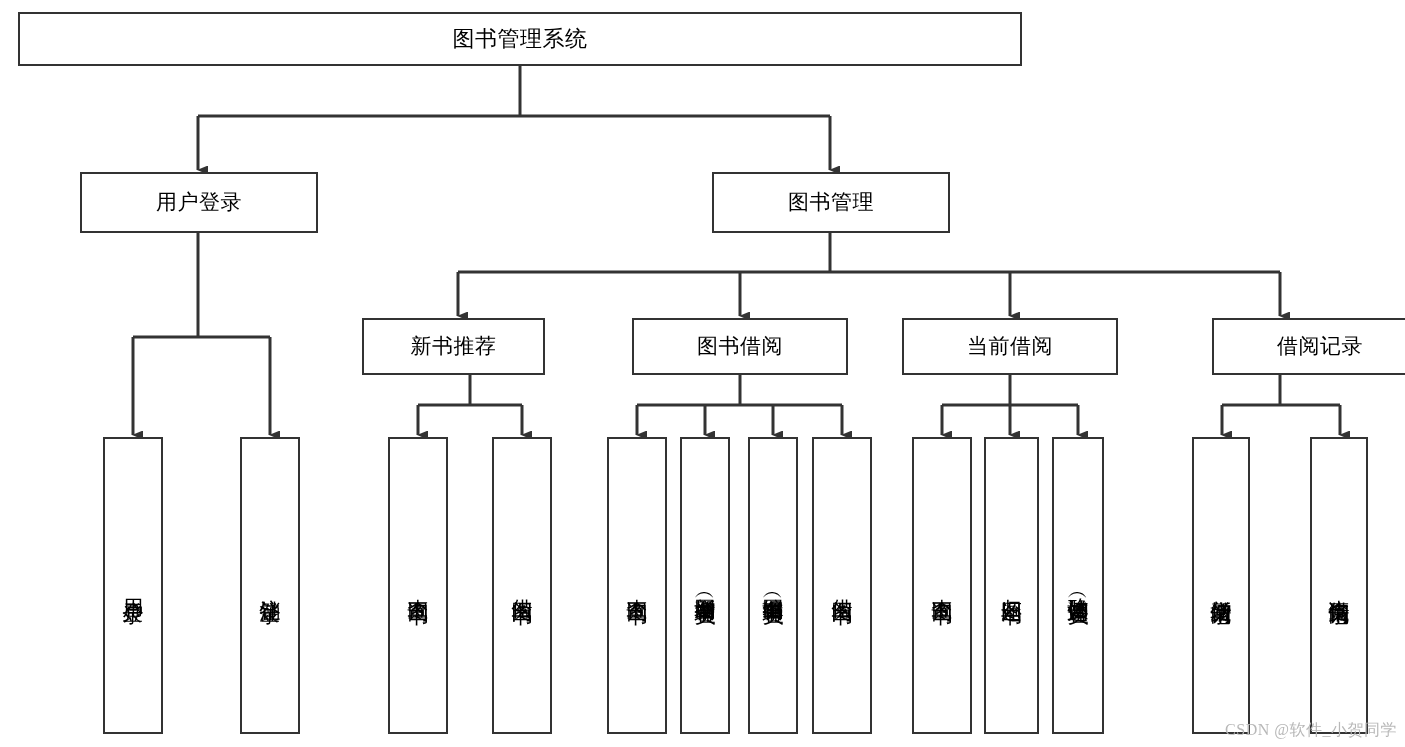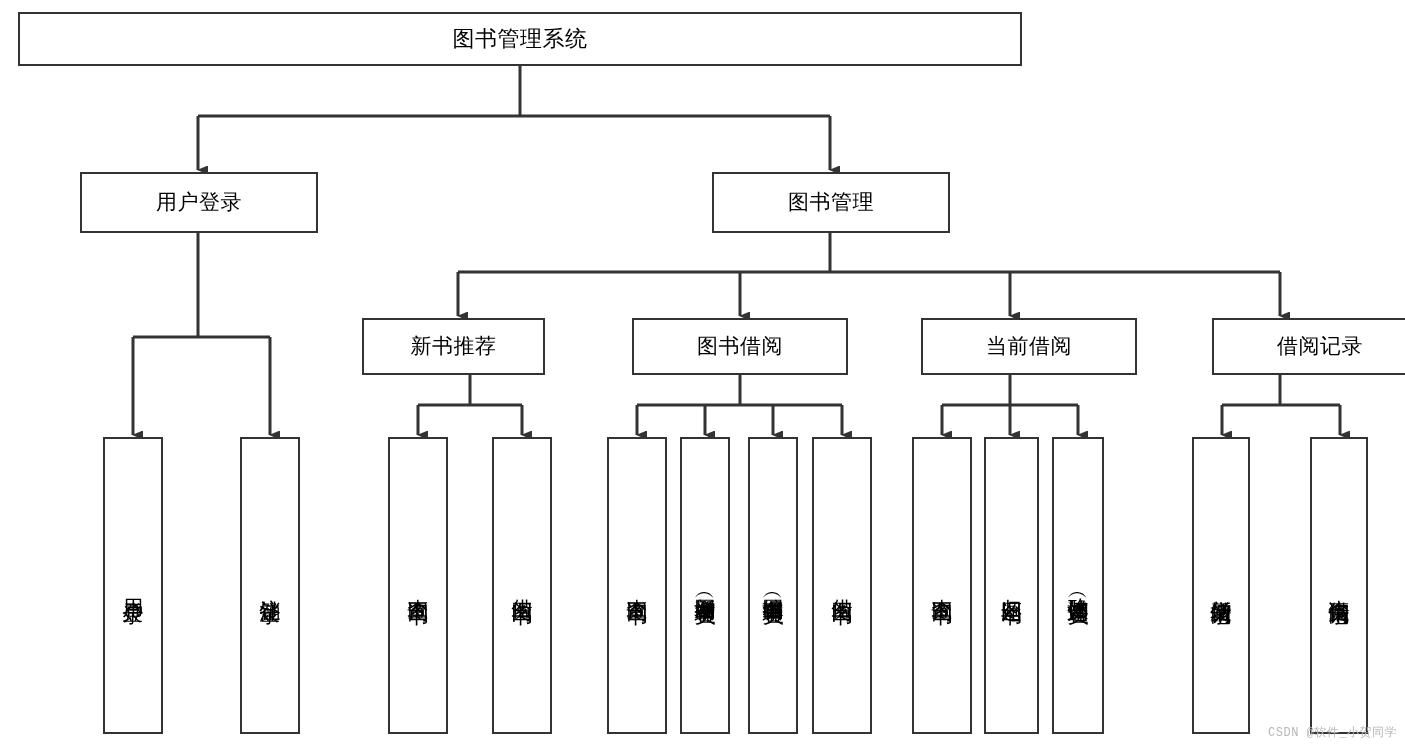--- a/index.html
+++ b/index.html
@@ -62,23 +62,23 @@
     letter-spacing: 2px;
     max-height: 260px;
   }
   .node.vert.narrow .node-label {
     letter-spacing: 1px;
   }
   #watermark {
     position: absolute;
     right: 8px;
     bottom: 6px;
-    font-size: 12px;
+    font-size: 16px;
     color: #b8b8b8;
-    font-family: Liberation Mono, monospace;
+    font-family: Liberation Serif, serif;
     letter-spacing: 0.5px;
     white-space: nowrap;
   }
 </style>
 </head>
 <body>
 
 <div id="diagram-root">
 
   <svg id="connector-layer" viewBox="0 0 1405 747" width="1405" height="747">
@@ -145,21 +145,21 @@
   <div class="node horiz" style="left:712px; top:172px; width:238px; height:61px;">
     <span class="node-label">图书管理</span>
   </div>
 
   <div class="node horiz" style="left:362px; top:318px; width:183px; height:57px;">
     <span class="node-label">新书推荐</span>
   </div>
   <div class="node horiz" style="left:632px; top:318px; width:216px; height:57px;">
     <span class="node-label">图书借阅</span>
   </div>
-  <div class="node horiz" style="left:902px; top:318px; width:216px; height:57px;margin-left:19px;">
+  <div class="node horiz" style="left:902px; top:318px; width:216px; height:57px;">
     <span class="node-label">当前借阅</span>
   </div>
   <div class="node horiz" style="left:1172px; top:318px; width:216px; height:57px;margin-left:40px;">
     <span class="node-label">借阅记录</span>
   </div>
 
   <div class="node vert" style="left:103px; top:437px; width:60px; height:297px;">
     <span class="node-label">用户登录</span>
   </div>
   <div class="node vert" style="left:240px; top:437px; width:60px; height:297px;">

